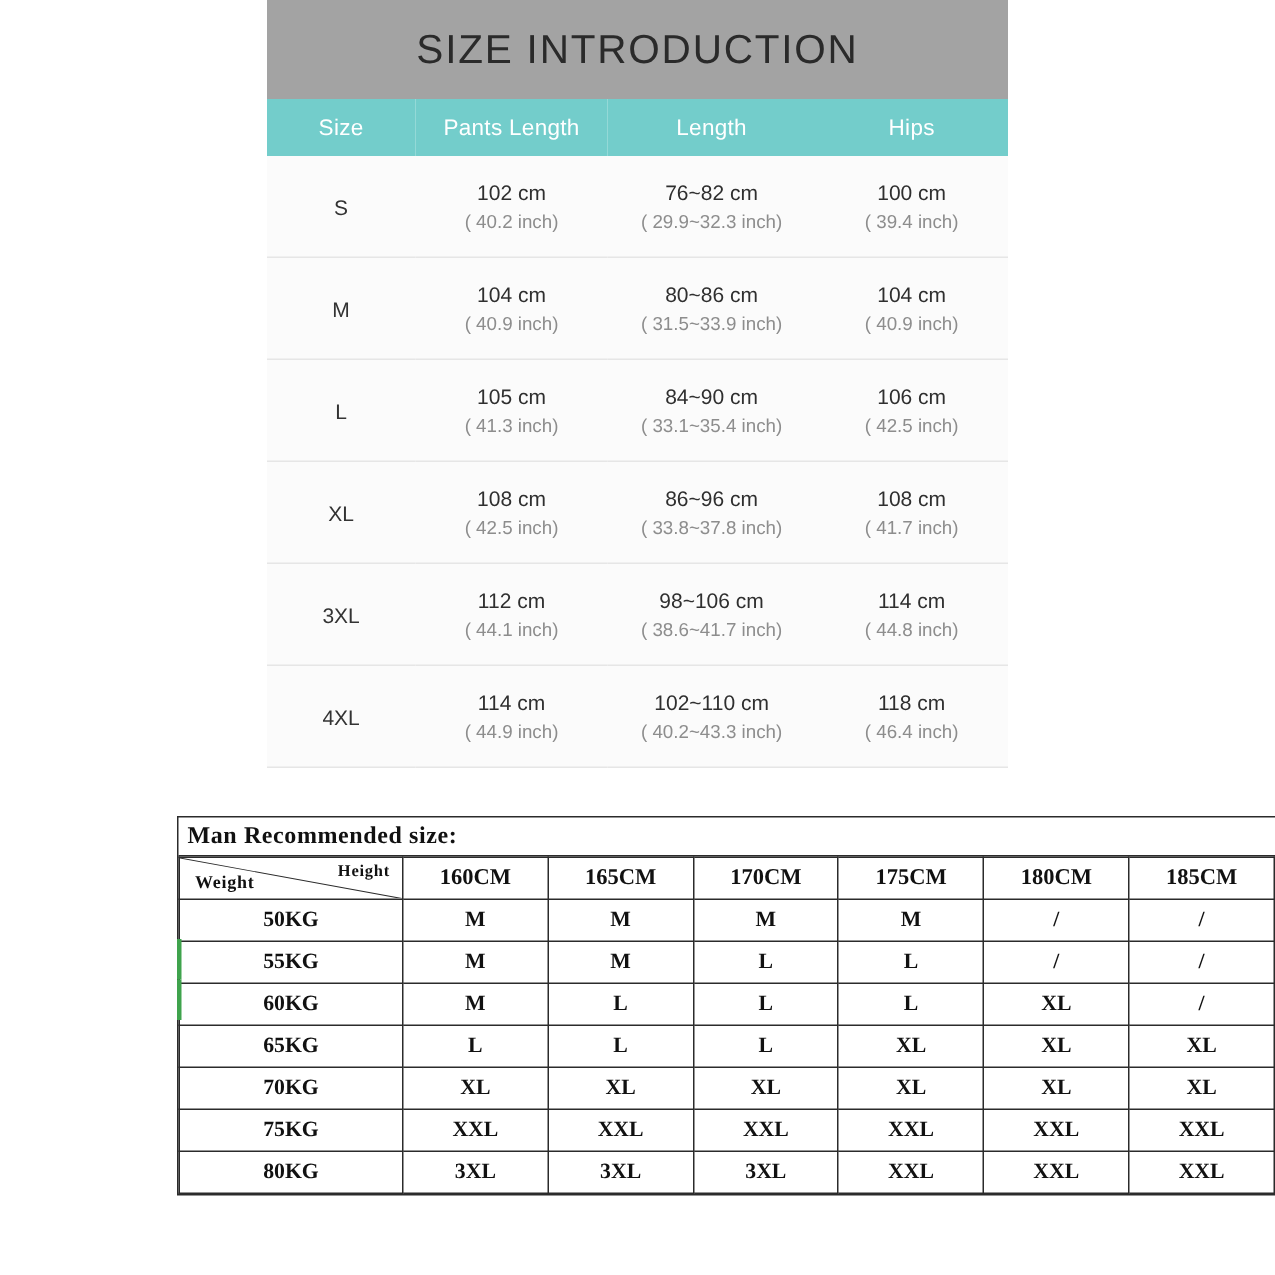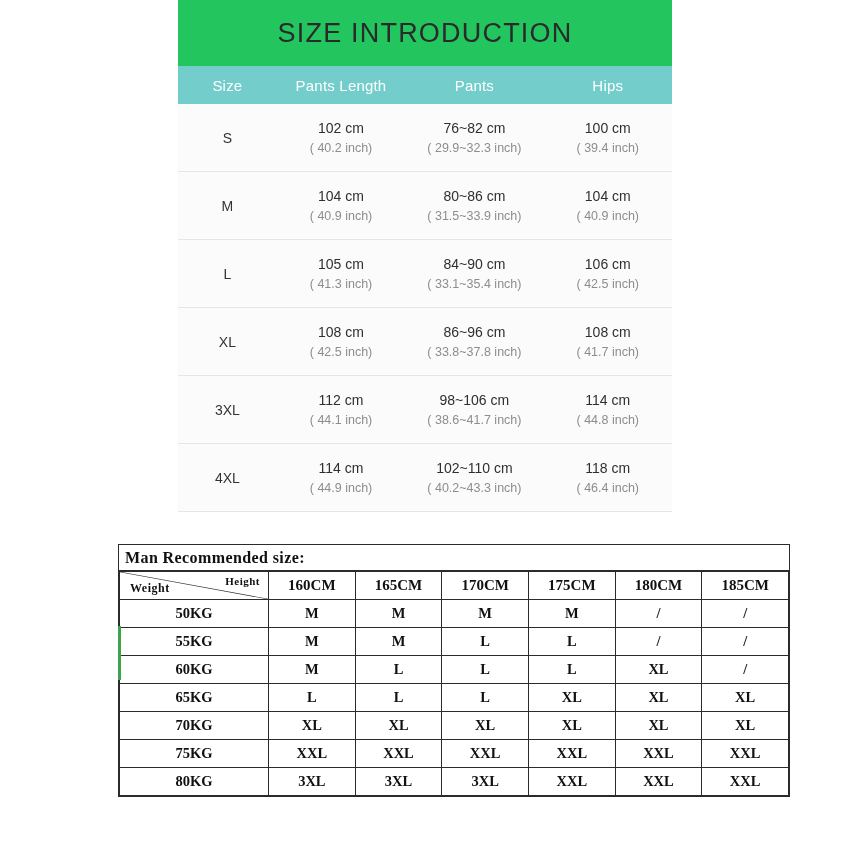--- a/index.html
+++ b/index.html
@@ -23,21 +23,21 @@
     width: 494px;
     background: #f7f7f7;
   }
   .size-title {
     height: 66px;
     line-height: 66px;
     text-align: center;
     font-size: 27px;
     letter-spacing: 1.2px;
     color: #2a2a2a;
-    background: #22c55e;
+    background: #a3a3a3;
     font-family: "Liberation Sans", sans-serif;
   }
   table.size-table {
     width: 100%;
     border-collapse: collapse;
     background: #fbfbfb;
   }
   table.size-table thead th {
     background: #73cdcb;
     color: #ffffff;
@@ -74,21 +74,21 @@
     color: #8d8d8d;
     line-height: 18px;
     margin-top: 2px;
   }
 
   
   .rec-wrap {
     position: absolute;
     left: 118px;
     top: 544px;
-    width: 672px;
+    width: 733px;
     background: #ffffff;
     border: 1px solid #2b2b2b;
     box-sizing: border-box;
   }
   .rec-title {
     font-family: "Liberation Serif", serif;
     font-weight: bold;
     font-size: 16px;
     color: #111;
     padding: 3px 0 2px 6px;
@@ -157,21 +157,21 @@
 <body>
 
 <div class="size-card">
   <div class="size-title">SIZE INTRODUCTION</div>
 
   <table class="size-table">
     <thead>
       <tr>
         <th class="col-size">Size</th>
         <th class="col-len">Pants Length</th>
-        <th class="col-waist">Pants</th>
+        <th class="col-waist">Length</th>
         <th class="col-hips">Hips</th>
       </tr>
     </thead>
     <tbody>
 
       <tr>
         <td>
             <div class="cell-label">S</div>
           </td>
         <td>

